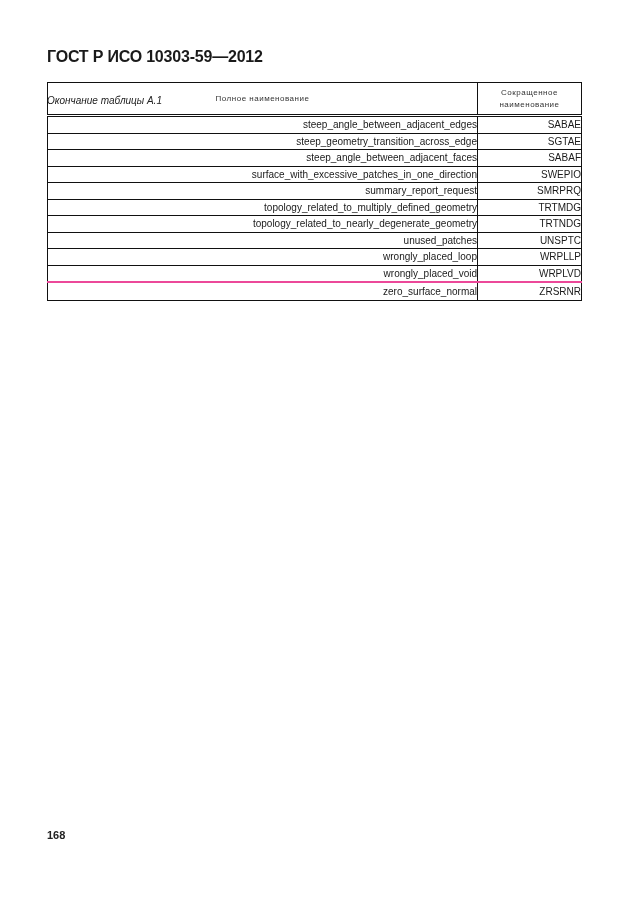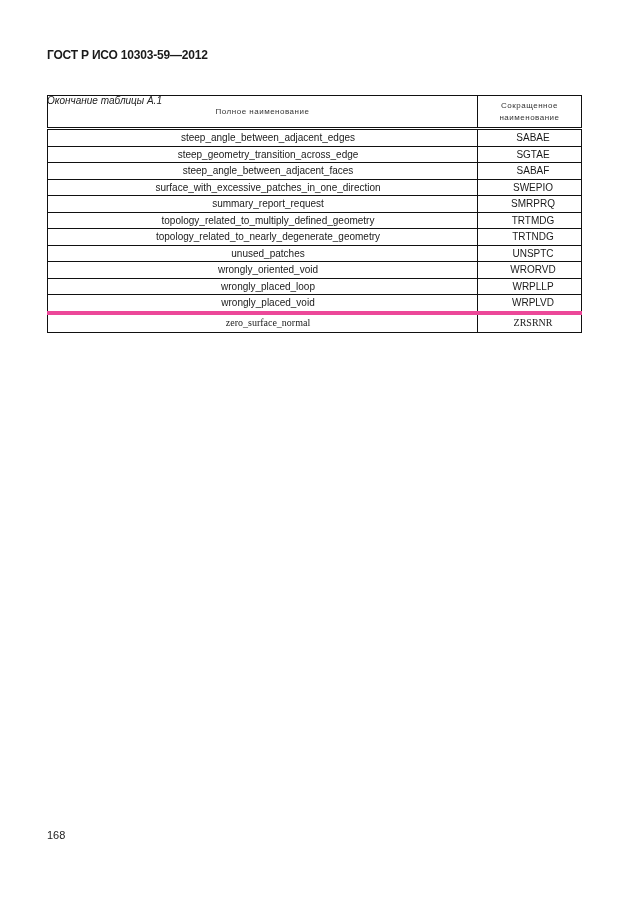--- a/index.html
+++ b/index.html
@@ -1,28 +1,28 @@
 <!DOCTYPE html>
 <html><head>
   <meta charset="utf-8">
   <style>
     html, body { margin: 0; padding: 0; background: #ffffff; }
     body { width: 630px; height: 913px; position: relative; overflow: hidden;
            font-family: "Liberation Sans", "DejaVu Sans", sans-serif; color: #1a1a1a; }
-    .doc-header { position: absolute; left: 47px; top: 48px; font-size: 12px; font-weight: bold; letter-spacing: -0.2px; text-align: right; }
+    .doc-header { position: absolute; left: 47px; top: 48px; font-size: 16px; font-weight: bold; letter-spacing: -0.2px; text-align: right; }
     .caption { position: absolute; left: 47px; top: 95px; font-size: 10px; font-style: italic; color: #222; }
-    .tbl { position: absolute; left: 47px; top: 95px; width: 535px; border-collapse: collapse; font-size: 10px; }
-    .tbl td, .tbl th { border: 1px solid #111; padding: 0 0 0 11px; text-align: center; font-weight: normal; }
+    .tbl { position: absolute; left: 47px; top: 82px; width: 535px; border-collapse: collapse; font-size: 10px; }
+    .tbl td, .tbl th { border: 1px solid #111; padding: 0 0 0 11px; text-align: right; font-weight: normal; }
     .tbl th { height: 31px; font-size: 8px; color: #333; letter-spacing: 0.5px; text-align: center; padding: 0; line-height: 12px; }
     .tbl thead tr { border-bottom: 3px double #111; }
     .tbl thead th { border-bottom: 3px double #111; }
     .tbl td { height: 15.5px; line-height: 15.5px; }
     .tbl td.col-abbr { width: 96px; padding-left: 7px; }
-    .tbl tr.last td { border-top: 4px solid #ec4899; height: 17px; font-family: Liberation Serif, serif; }
-    .page-num { position: absolute; left: 47px; top: 829px; font-size: 11px; color: #222; }
+    .tbl tr.last td { border-top: 2px solid #ec4899; height: 17px; }
+    .page-num { position: absolute; left: 47px; top: 829px; font-size: 11px; color: #222; font-weight: bold; }
   </style>
 </head>
 <body>
 
 <div class="doc-header">ГОСТ Р ИСО 10303-59—2012</div>
 <div class="caption">Окончание таблицы А.1</div>
 
 <table class="tbl">
   <thead>
     <tr>
@@ -60,24 +60,20 @@
       </tr>
     <tr>
         <td>topology_related_to_nearly_degenerate_geometry</td>
         <td class="col-abbr">TRTNDG</td>
       </tr>
     <tr>
         <td>unused_patches</td>
         <td class="col-abbr">UNSPTC</td>
       </tr>
     <tr>
-        <td>wrongly_oriented_void</td>
-        <td class="col-abbr">WRORVD</td>
-      </tr>
-    <tr>
         <td>wrongly_placed_loop</td>
         <td class="col-abbr">WRPLLP</td>
       </tr>
     <tr>
         <td>wrongly_placed_void</td>
         <td class="col-abbr">WRPLVD</td>
       </tr>
     <tr class="last">
         <td>zero_surface_normal</td>
         <td class="col-abbr">ZRSRNR</td>

